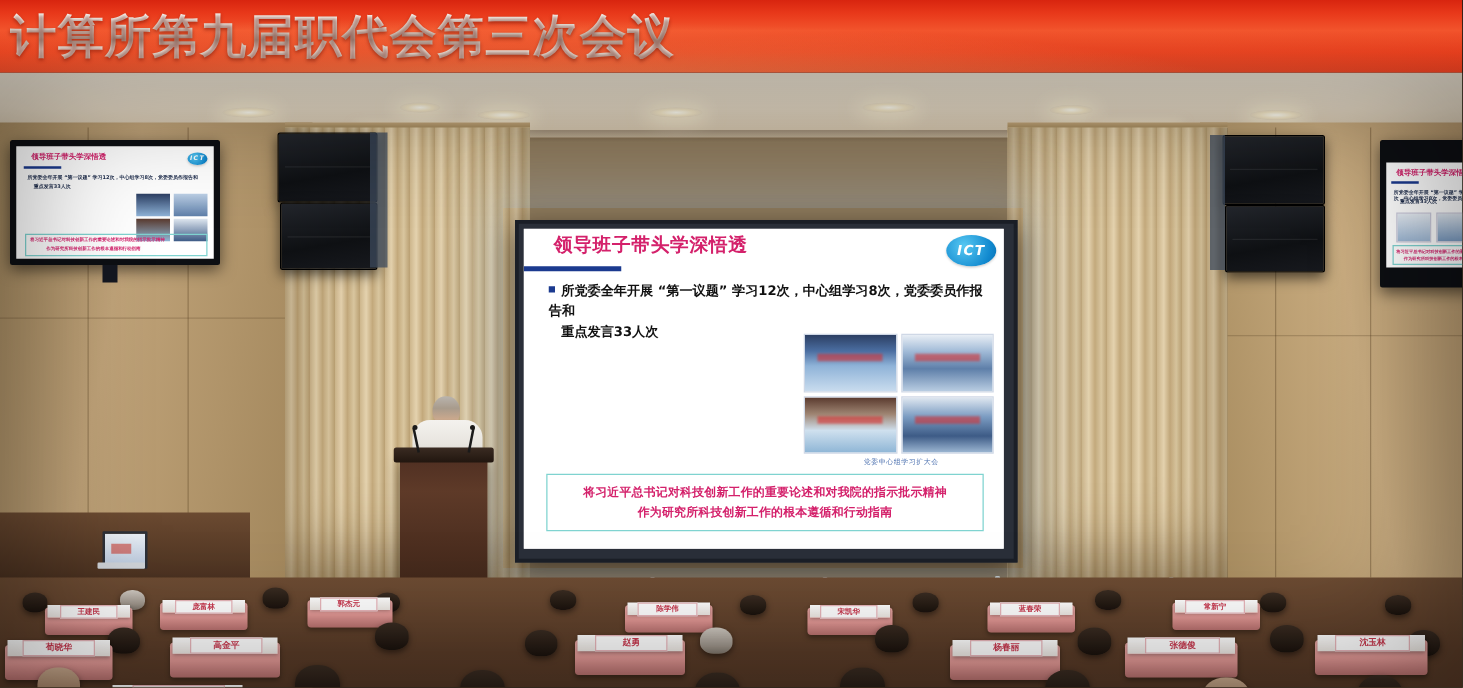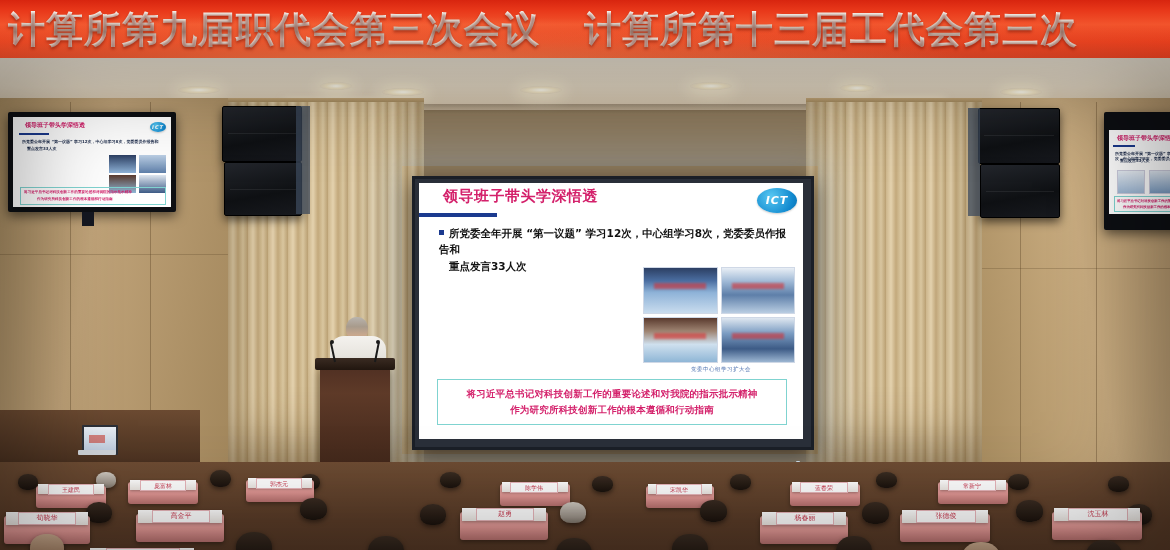--- a/index.html
+++ b/index.html
@@ -153,21 +153,21 @@
 
   
   .aud{position:absolute;left:0;top:404px;width:1170px;height:146px;overflow:hidden;
     background:linear-gradient(180deg,#6d4c33 0%,#5a3c28 40%,#4a3121 100%);}
   .seat{position:absolute;background:linear-gradient(180deg,#f0aeab 0%,#e09693 55%,#b8716f 100%);
     border-radius:3px;box-shadow:0 2px 4px rgba(0,0,0,.35);}
   .seat-w{position:absolute;background:linear-gradient(180deg,#ffffff,#ece7e2);
     box-shadow:0 1px 3px rgba(0,0,0,.3);}
   .tag{position:absolute;background:#fff;border:1px solid #e8b6bb;
     display:flex;align-items:center;justify-content:center;overflow:hidden;}
-  .tag span{color:#c9394f;font-weight:400;line-height:1;white-space:nowrap;}
+  .tag span{color:#c9394f;font-weight:700;line-height:1;white-space:nowrap;}
   .head{position:absolute;border-radius:48% 48% 42% 42%;
     background:linear-gradient(180deg,#3a2c22 0%,#241a13 70%,#1a120d 100%);
     box-shadow:0 2px 5px rgba(0,0,0,.5);}
   .head.gray{background:linear-gradient(180deg,#cfc9c1 0%,#9e958b 70%,#7d746a 100%);}
   .head.bald{background:linear-gradient(180deg,#c8a98d 0%,#a8866a 60%,#8a6a52 100%);}
 
   
   .headtable{position:absolute;left:150px;top:418px;width:900px;height:26px;
     background:linear-gradient(180deg,#6a4a30,#3f2a1c);border-top:2px solid #8d6a45;}
   .ht-glow{position:absolute;left:150px;top:412px;width:900px;height:7px;
@@ -183,21 +183,20 @@
     box-shadow:inset 0 0 90px 30px rgba(0,0,0,.3);}
 </style>
 </head>
 <body>
 
 <div id="stage">
 
   <div class="banner">
     <div class="banner-inner">
       <div class="banner-txt">计算所第九届职代会第三次会议</div>
-      <div class="banner-txt">计算所第十三届工代会第三次</div>
     </div>
   </div>
 
   <div class="room">
 
     <div class="ceiling"></div>
     <div class="ceil-shadow"></div>
     <div class="downlight" style="left:178px;top:28px;"></div>
     <div class="downlight" style="left:320px;top:24px;width:32px;"></div>
     <div class="downlight" style="left:382px;top:30px;"></div>

